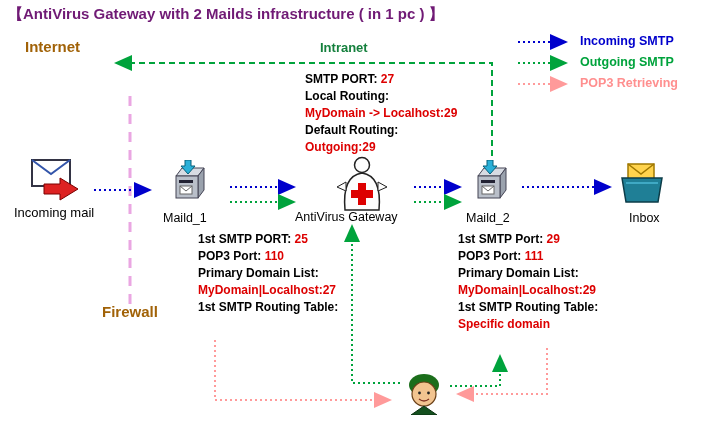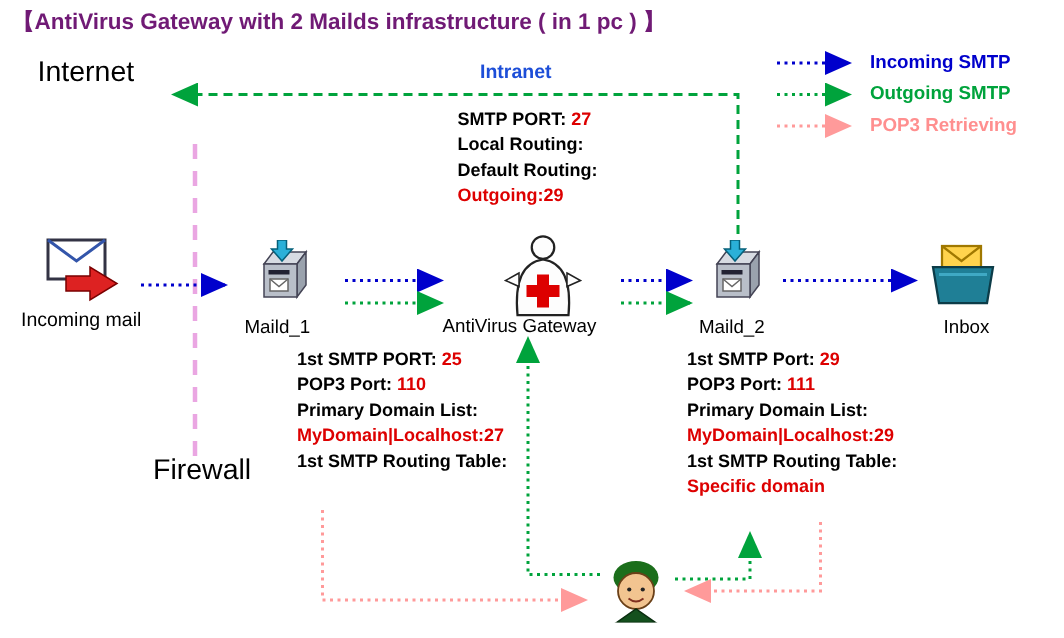--- a/index.html
+++ b/index.html
@@ -1,21 +1,21 @@
 <!DOCTYPE html>
 <html><head>
 <meta charset="utf-8">
 <style>
   * { margin:0; padding:0; box-sizing:border-box; }
   html,body { background:#ffffff; font-family:"Liberation Sans", sans-serif; }
   .canvas { position:relative; width:709px; height:425px; background:#ffffff; overflow:hidden; }
   .abs { position:absolute; white-space:nowrap; }
   .title { color:#701a75; font-weight:bold; font-size:15px; }
-  .zone-purple { color:#000000; font-weight:normal; font-size:19px; }
-  .zone-green { color:#1d4ed8; font-weight:bold; font-size:13px; }
+  .zone-purple { color:#a16207; font-weight:bold; font-size:15px; }
+  .zone-green { color:#15803d; font-weight:bold; font-size:13px; }
   .legend-label { font-weight:bold; font-size:12.5px; }
   .lg-blue { color:#0000cc; } .lg-green { color:#00a33c; } .lg-pink { color:#ff8f8f; }
   .node-label { font-weight:normal; font-size:12.5px; color:#000; }
   .cfg { font-size:12px; font-weight:bold; color:#000; line-height:17px; }
   .red { color:#dd0000; }
   svg.overlay { position:absolute; left:0; top:0; pointer-events:none; }
   .ln { fill:none; stroke-width:2; }
   .b { stroke:#0000cc; } .g { stroke:#00a33c; } .p { stroke:#ff9a9a; }
   .dot { stroke-dasharray:2,3; }
   .dash { stroke-dasharray:6,4; }
@@ -66,20 +66,21 @@
   <div class="abs zone-green" style="left:320px; top:40px;">Intranet</div>
   <div class="abs zone-purple" style="left:102px; top:303px;">Firewall</div>
 
   <div class="abs legend-label lg-green" style="left:580px; top:55px;">Outgoing SMTP</div>
   <div class="abs legend-label lg-blue" style="left:580px; top:34px;">Incoming SMTP</div>
   <div class="abs legend-label lg-pink" style="left:580px; top:76px;">POP3 Retrieving</div>
 
   <div class="abs cfg" style="left:305px; top:71px;">
     <div><span>SMTP PORT: </span><span class="red">27</span></div>
     <div>Local Routing:</div>
+    <div class="red">MyDomain  -&gt; Localhost:29</div>
     <div>Default Routing:</div>
     <div class="red">Outgoing:29</div>
   </div>
 
   <svg class="abs" style="left:28px; top:156px;" width="60" height="48" viewBox="0 0 60 48">
     <rect x="4" y="4" width="38" height="26" fill="#ffffff" stroke="#334" stroke-width="2"></rect>
     <path d="M4,4 L23,18 L42,4" fill="none" stroke="#3355aa" stroke-width="2"></path>
     <path d="M16,28 h16 v-6 l18,11 -18,11 v-6 h-16 z" fill="#dd2222" stroke="#7a0000" stroke-width="1"></path>
   </svg>
   <div class="abs node-label" style="left:14px; top:205px; font-size:13px;">Incoming mail</div>

